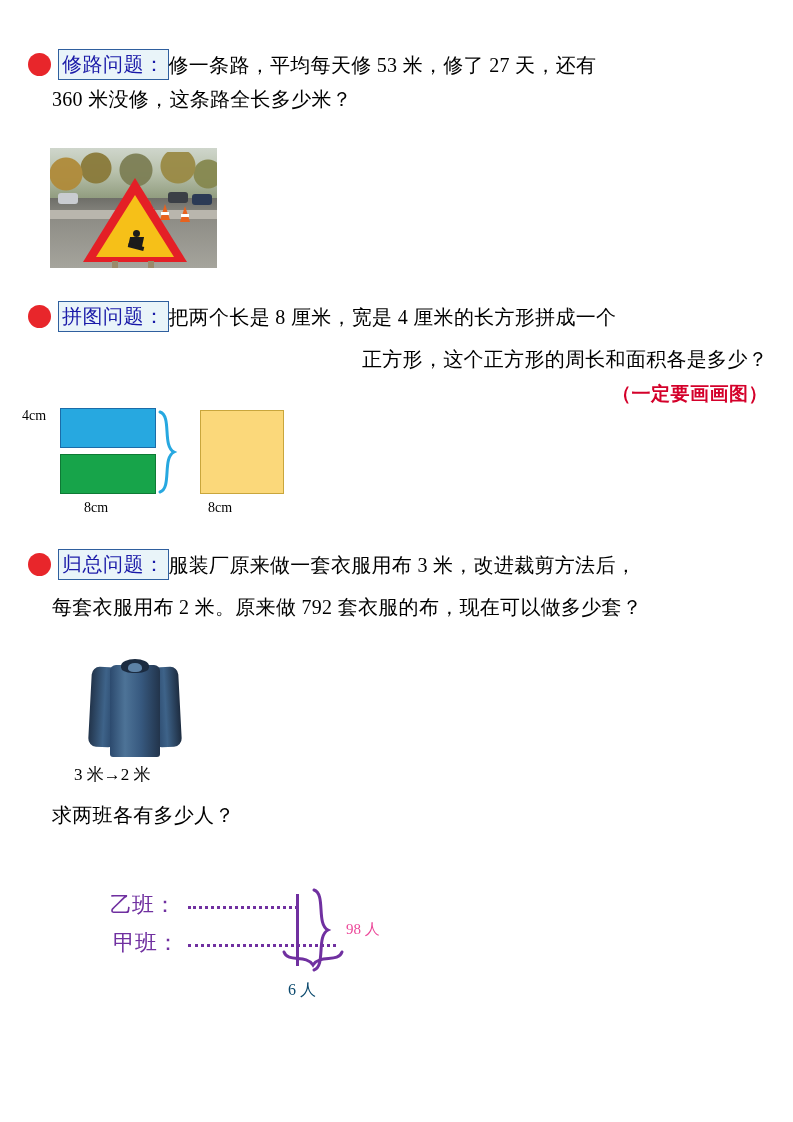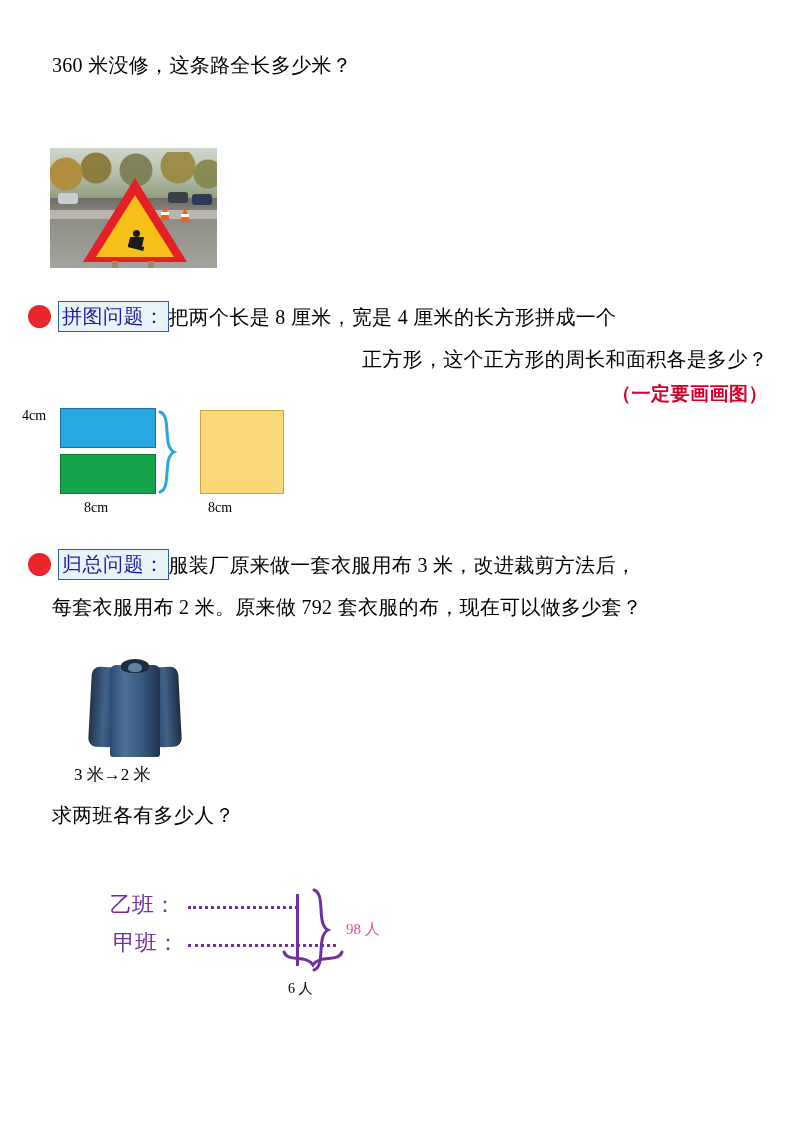--- a/index.html
+++ b/index.html
@@ -184,28 +184,31 @@
     background:#5d82a6; border-radius:50% 50% 40% 40%;
   }
   .cap3 { position:absolute; left:8px; top:108px; font-size:17px; }
 
   
   .fig4 { position:absolute; left:110px; top:890px; width:360px; height:128px; }
   .rowlabel { position:absolute; font-size:22px; color:#7030a0; }
   .dots { position:absolute; height:0; border-bottom:3px dotted #7030a0; }
   .vbar { position:absolute; width:3px; background:#7030a0; }
   .cap-98 { position:absolute; font-size:15px; color:#ec4899; }
-  .cap-6 { position:absolute; font-size:14px; color:#000000; }
+  .cap-6 { position:absolute; font-size:16px; color:#0c4a6e; }
 </style>
 </head>
 <body>
 
 <div class="page">
 
   <div class="problem" style="top:48px;">
+    <div class="qline">
+      <span class="bullet"></span><span class="tag">修路问题：</span><span class="body-text">修一条路，平均每天修 53 米，修了 27 天，还有</span>
+    </div>
     <div class="qline">
       <span class="body-text line2">360 米没修，这条路全长多少米？</span>
     </div>
   </div>
 
   <div class="road-photo">
     <div class="road-sky"></div>
     <div class="road-trees"></div>
     <div class="road-ground"></div>
     <div class="road-strip"></div>

